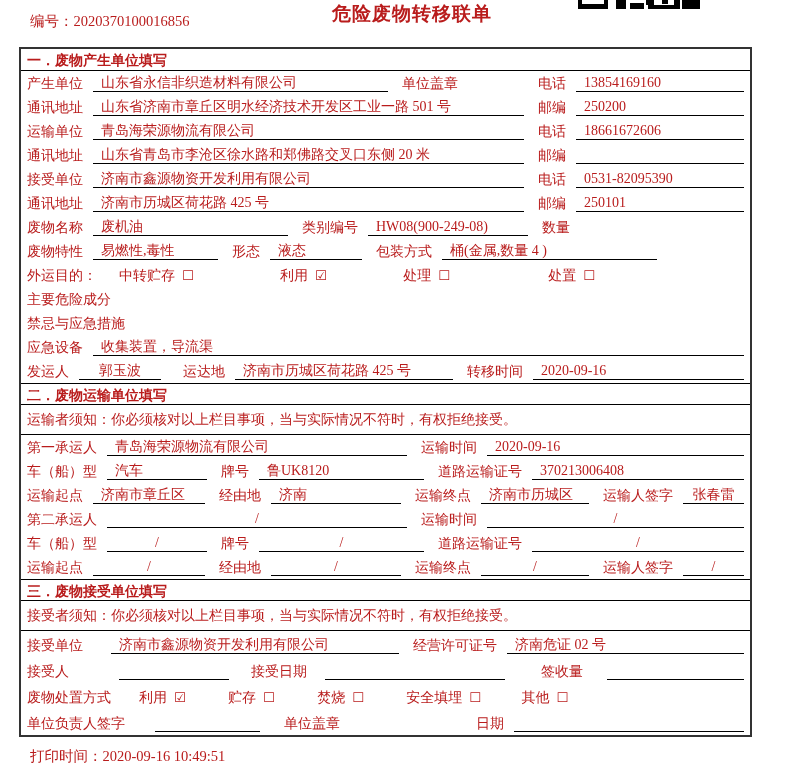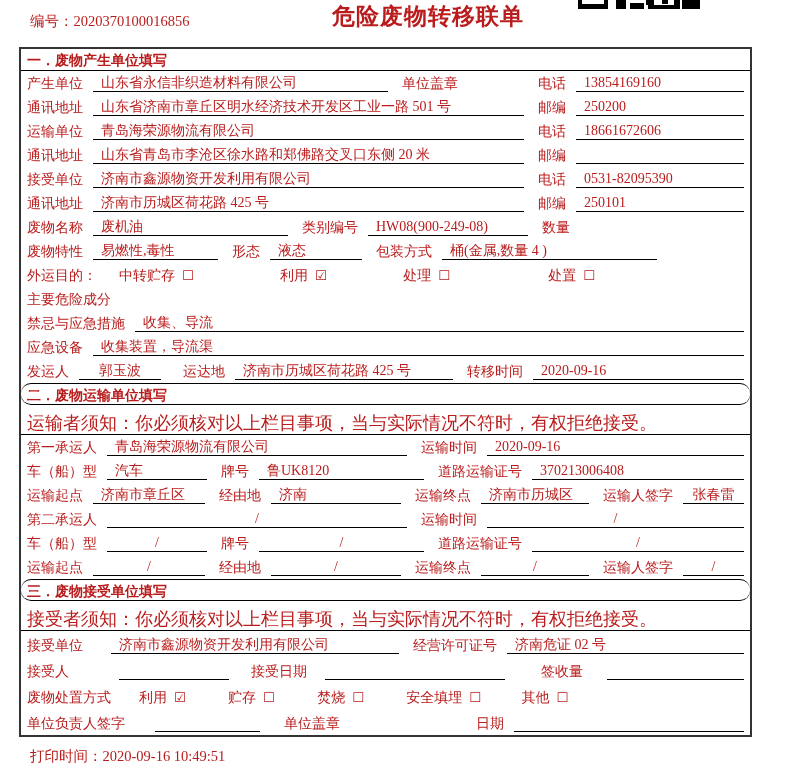--- a/index.html
+++ b/index.html
@@ -3,34 +3,34 @@
 <meta charset="utf-8">
 <style>
   html,body { margin:0; padding:0; }
   body { background:#fff; }
   .page {
     position:relative; width:796px; height:768px; background:#ffffff;
     font-family:"Liberation Serif","DejaVu Serif",serif; color:#b91c1c;
     overflow:hidden;
   }
   .serial { position:absolute; left:30px; top:12px; font-size:14.5px; white-space:nowrap; }
-  .doc-title { position:absolute; left:332px; top:1px; font-size:23px; font-weight:bold; letter-spacing:1px; white-space:nowrap; }
+  .doc-title { position:absolute; left:332px; top:1px; font-size:19px; font-weight:bold; letter-spacing:1px; white-space:nowrap; }
   .qr-frag { position:absolute; left:578px; top:0; }
 
   .form-table {
     position:absolute; left:19px; top:47px; width:733px;
     border:2px solid #333; box-sizing:border-box; background:#fff;
   }
   .sec-header {
     font-size:14px; font-weight:bold; padding:3px 6px; height:22px; box-sizing:border-box;
     border-bottom:1px solid #000; white-space:nowrap;
   }
-  .sec-header.mid { border-top:1px solid #000;border-radius:10px; }
+  .sec-header.mid { border-top:1px solid #000; }
   .notice-row {
-    font-size:18px; height:30px; box-sizing:border-box; padding:6px 10px 0 6px;
+    font-size:14px; height:30px; box-sizing:border-box; padding:6px 10px 0 6px;
     border-bottom:1px solid #000; white-space:nowrap;
   }
   .frow {
     display:flex; align-items:flex-end; height:24px; box-sizing:border-box;
     padding:0 6px 3px 6px; font-size:14px; white-space:nowrap; line-height:17px;
   }
   .frow.tall { height:26px; }
   .lbl { flex:0 0 auto; }
   .lbl2 { flex:0 0 auto; margin-left:14px; }
   .fill {
@@ -138,21 +138,20 @@
       <span class="opt" style="margin-left:76px"><span>处理</span><span class="mk">☐</span></span>
       <span class="opt" style="margin-left:98px"><span>处置</span><span class="mk">☐</span></span>
     </div>
 
     <div class="frow">
       <span class="lbl">主要危险成分</span>
     </div>
 
     <div class="frow">
       <span class="lbl">禁忌与应急措施</span>
-      <span class="fill grow">收集、导流</span>
     </div>
 
     <div class="frow">
       <span class="lbl">应急设备</span>
       <span class="fill grow">收集装置，导流渠</span>
     </div>
 
     <div class="frow">
       <span class="lbl">发运人</span>
       <span class="fill ctr" style="width:82px">郭玉波</span>

